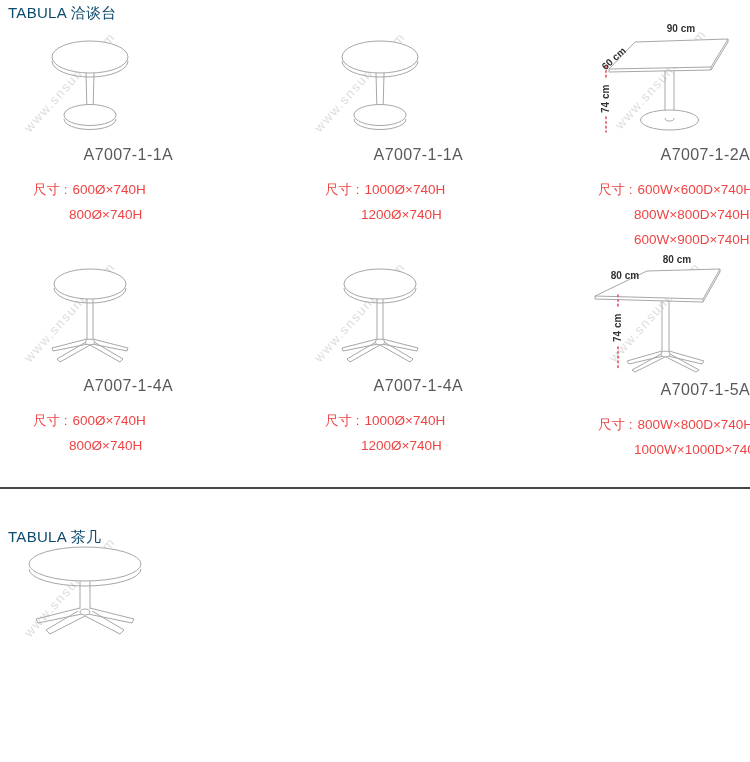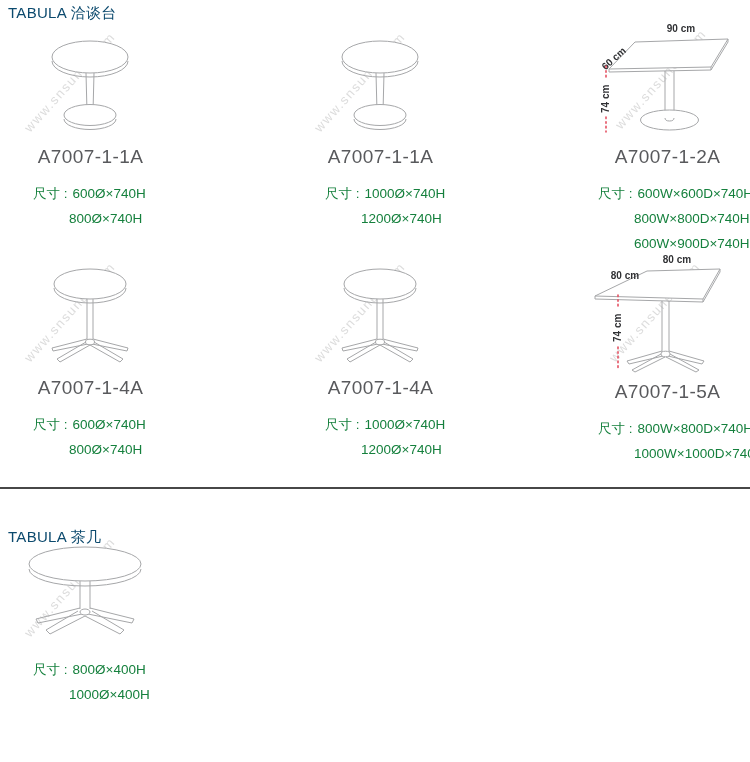--- a/index.html
+++ b/index.html
@@ -5,22 +5,22 @@
   html,body{margin:0;padding:0;background:#ffffff;}
   body{width:750px;height:762px;position:relative;overflow:hidden;
        font-family:"Liberation Sans","DejaVu Sans",sans-serif;}
   .page{position:absolute;inset:0;background:#ffffff;}
   .section-title{position:absolute;left:8px;font-size:15px;color:#0c4a6e;letter-spacing:.3px;}
   .title-1{top:4px;}
   .title-2{top:528px;}
   .divider{position:absolute;left:0;right:0;top:487px;height:2px;background:#474747;}
   .cell{position:absolute;width:165px;}
   .cell svg{display:block;}
-  .code{text-align:center;font-size:19px;color:#58595c;letter-spacing:.4px;margin-top:6px;}
-  .dims{margin-top:13px;font-size:13.5px;color:#15803d;line-height:25px;}
+  .code{text-align:right;font-size:16px;color:#58595c;letter-spacing:.4px;margin-top:6px;}
+  .dims{margin-top:13px;font-size:13.5px;color:#ef4444;line-height:25px;}
   .dims-row{white-space:nowrap;}
   .dims-label{margin-right:5px;}
   .indent{padding-left:36px;}
   
   .ln{stroke:#a6a7a9;fill:none;stroke-width:1;}
   .lnf{stroke:#a6a7a9;fill:#ffffff;stroke-width:1;}
   .redline{stroke:#e45061;fill:none;stroke-width:1.6;stroke-dasharray:1.6 3.1;stroke-linecap:round;}
   .anno{font-size:10px;font-weight:600;fill:#303134;}
   .wm{font-size:13px;fill:#d6d6d6;letter-spacing:1.6px;opacity:.85;}
   .mid{text-anchor:middle;}
@@ -155,19 +155,15 @@
       <text class="wm" transform="translate(22,100) rotate(-48)">www.snsuner.com</text>
       <ellipse class="lnf" cx="77" cy="26" rx="56" ry="17"></ellipse>
       <path class="ln" d="M21,31 A56,17 0 0 0 133,31"></path>
       <path class="ln" d="M72,43 L72,71 M82,43 L82,71"></path>
       <path class="ln" d="M72,70 L28,81 M74,76 L30,85 M28,81 L30,85"></path>
       <path class="ln" d="M82,70 L126,81 M80,76 L124,85 M126,81 L124,85"></path>
       <path class="ln" d="M70,73 L38,92 M77,78 L42,96 M38,92 L42,96"></path>
       <path class="ln" d="M84,73 L116,92 M77,78 L112,96 M116,92 L112,96"></path>
       <ellipse class="lnf" cx="77" cy="74" rx="5" ry="3"></ellipse>
     </svg>
-    <div class="dims" style="padding-left:25px;">
-      <div class="dims-row"><span class="dims-label">尺寸 :</span><span>800Ø×400H</span></div>
-      <div class="dims-row indent"><span>1000Ø×400H</span></div>
-    </div>
   </div>
 
 </div>
 
 </body></html>

